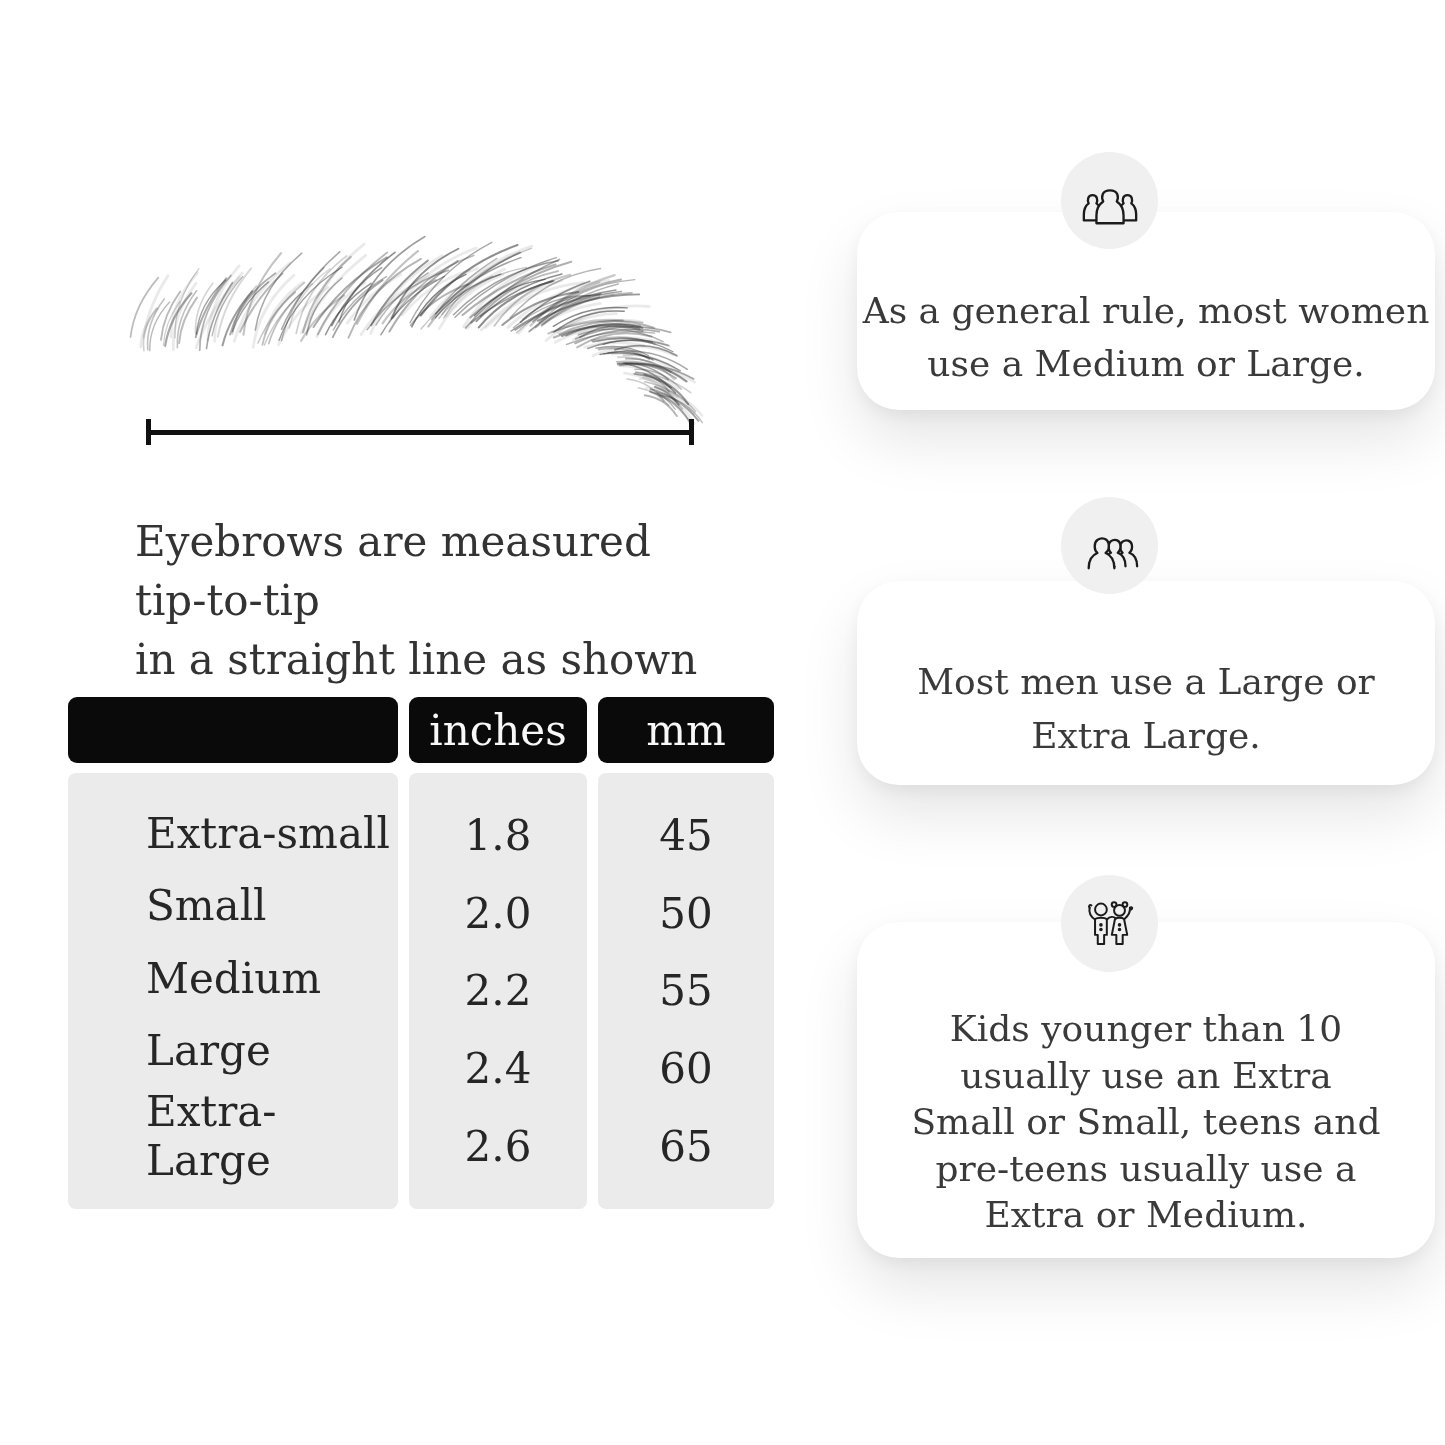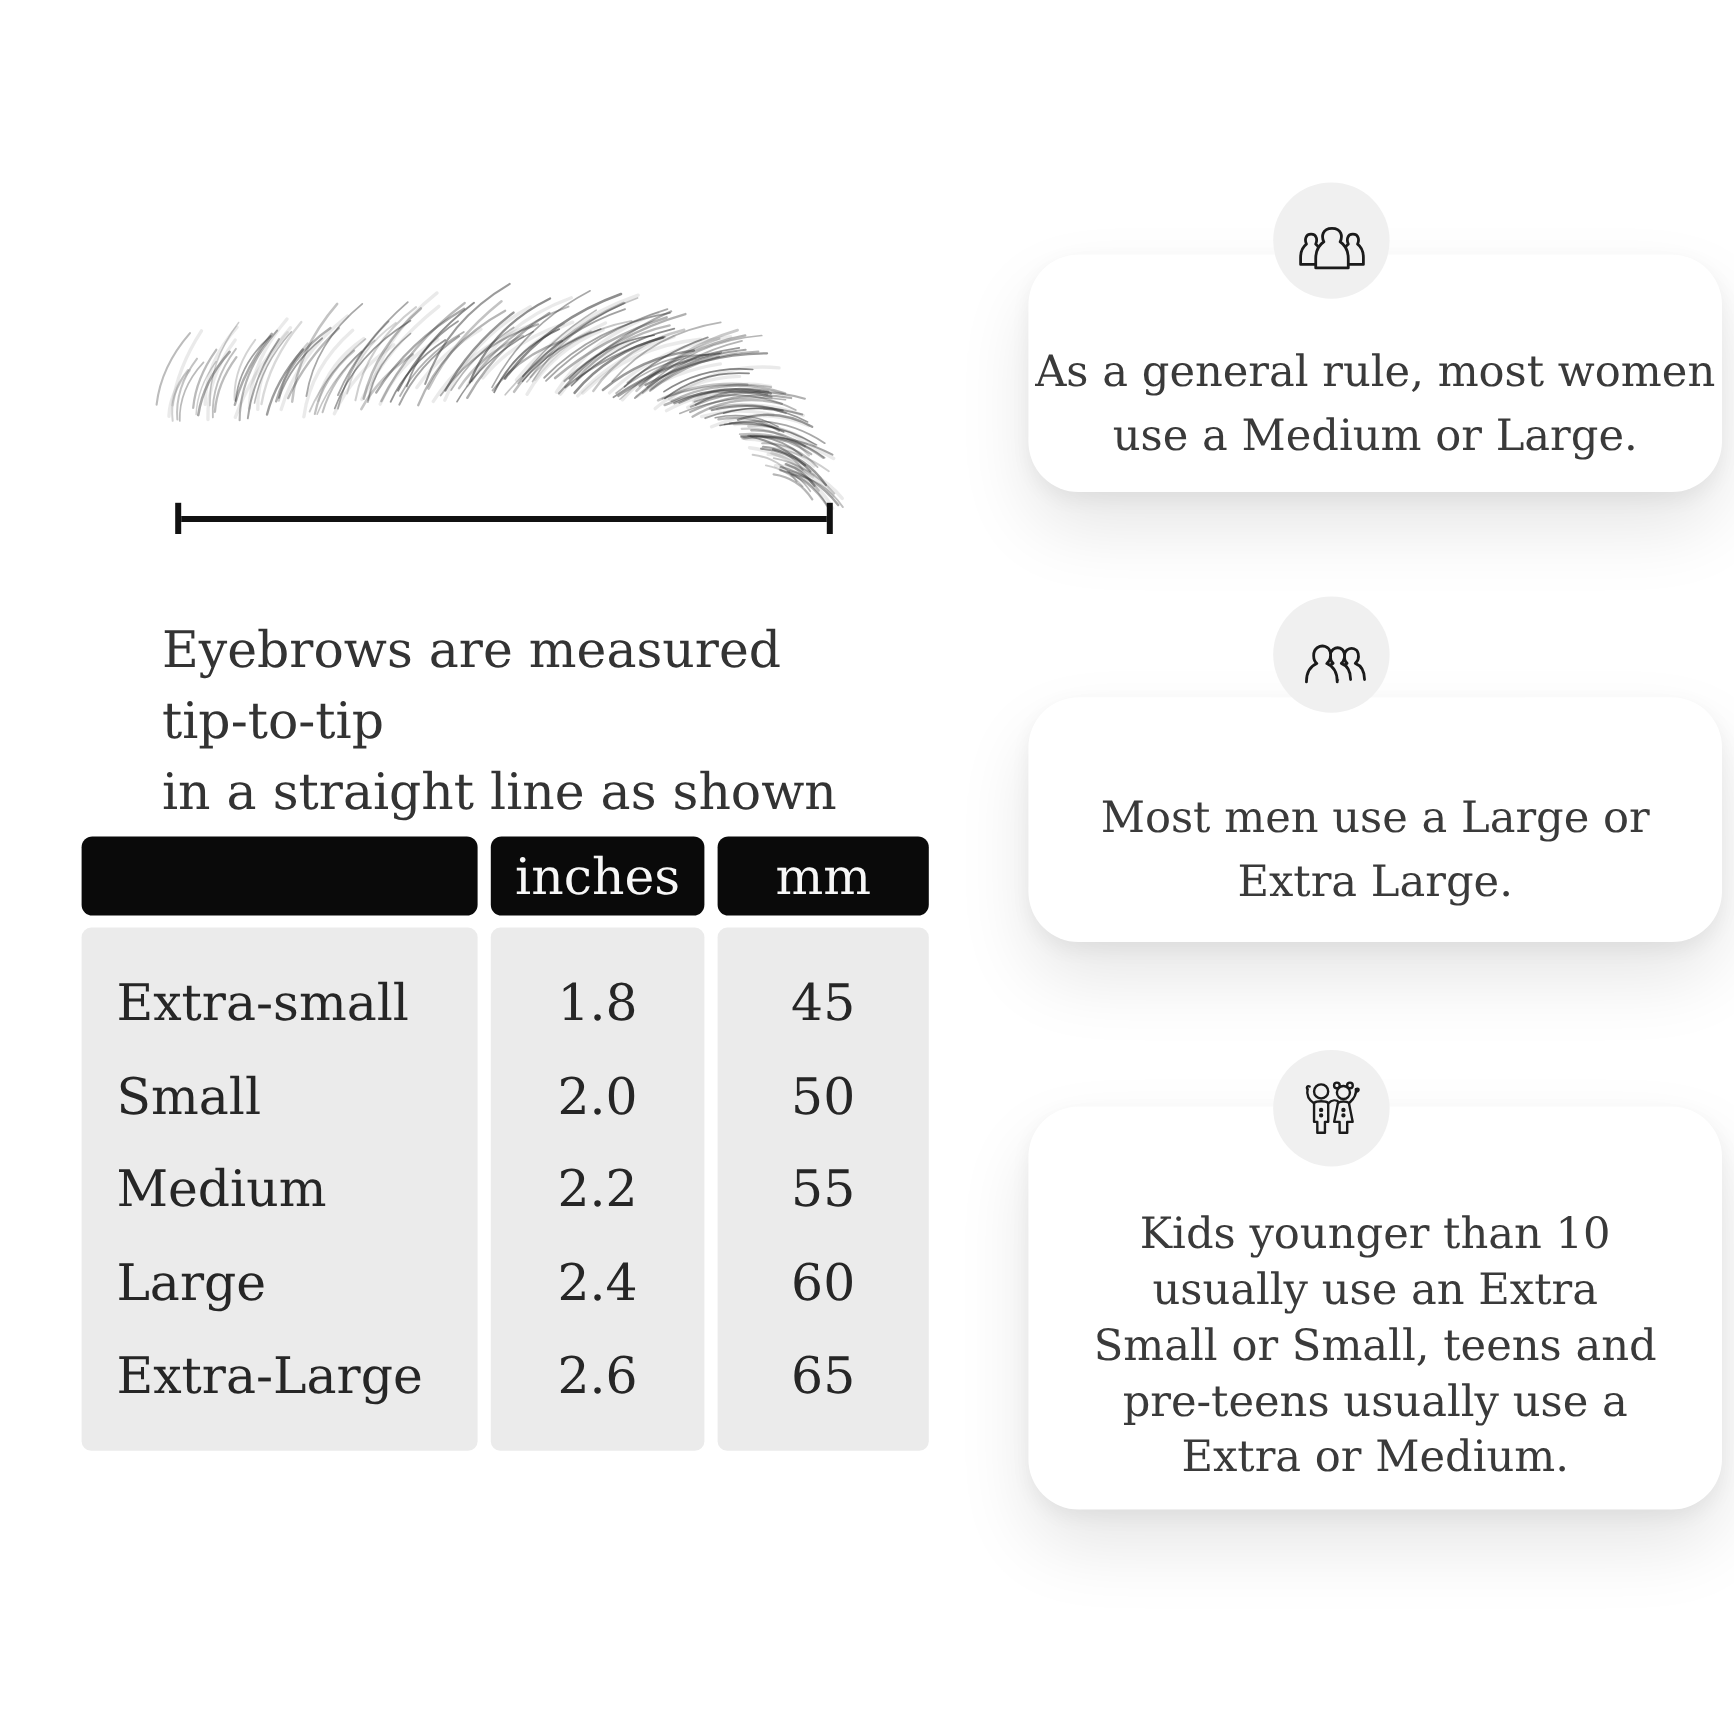--- a/index.html
+++ b/index.html
@@ -18,21 +18,21 @@
   
   .size-table{position:absolute;left:68px;top:697px;width:706px;
     display:grid;grid-template-columns:330px 178px 176px;column-gap:11px;row-gap:10px;}
   .th{height:66px;background:#0a0a0a;border-radius:9px;
     display:flex;align-items:center;justify-content:center;
     color:#f7f7f7;font-size:42px;}
   .tcol{height:436px;background:#ebebeb;border-radius:8px;
     display:flex;flex-direction:column;justify-content:space-between;
     padding:24px 0;box-sizing:border-box;font-size:42px;color:#262626;}
   .tcol .cell{flex:1;display:flex;align-items:center;justify-content:center;}
-  .tcol.labels .cell{justify-content:flex-start;padding-left:29px;}
+  .tcol.labels .cell{justify-content:flex-start;padding-left:78px;}
   
   .card{position:absolute;left:857px;width:578px;background:#ffffff;border-radius:42px;
     box-shadow:0 30px 60px rgba(0,0,0,0.10),0 6px 16px rgba(0,0,0,0.05);
     display:flex;flex-direction:column;align-items:center;justify-content:flex-start;
     text-align:center;font-size:36px;color:#3a3a3a;box-sizing:border-box;}
   .card-1{top:212px;height:198px;padding-top:72px;line-height:53px;}
   .card-2{top:581px;height:204px;padding-top:74px;line-height:54px;text-align:center;}
   .card-3{top:922px;height:336px;padding-top:84px;line-height:46.5px;}
   .icon-circle{position:absolute;left:1061px;width:97px;height:97px;border-radius:50%;
     background:#f0f0f0;display:flex;align-items:center;justify-content:center;z-index:5;}

